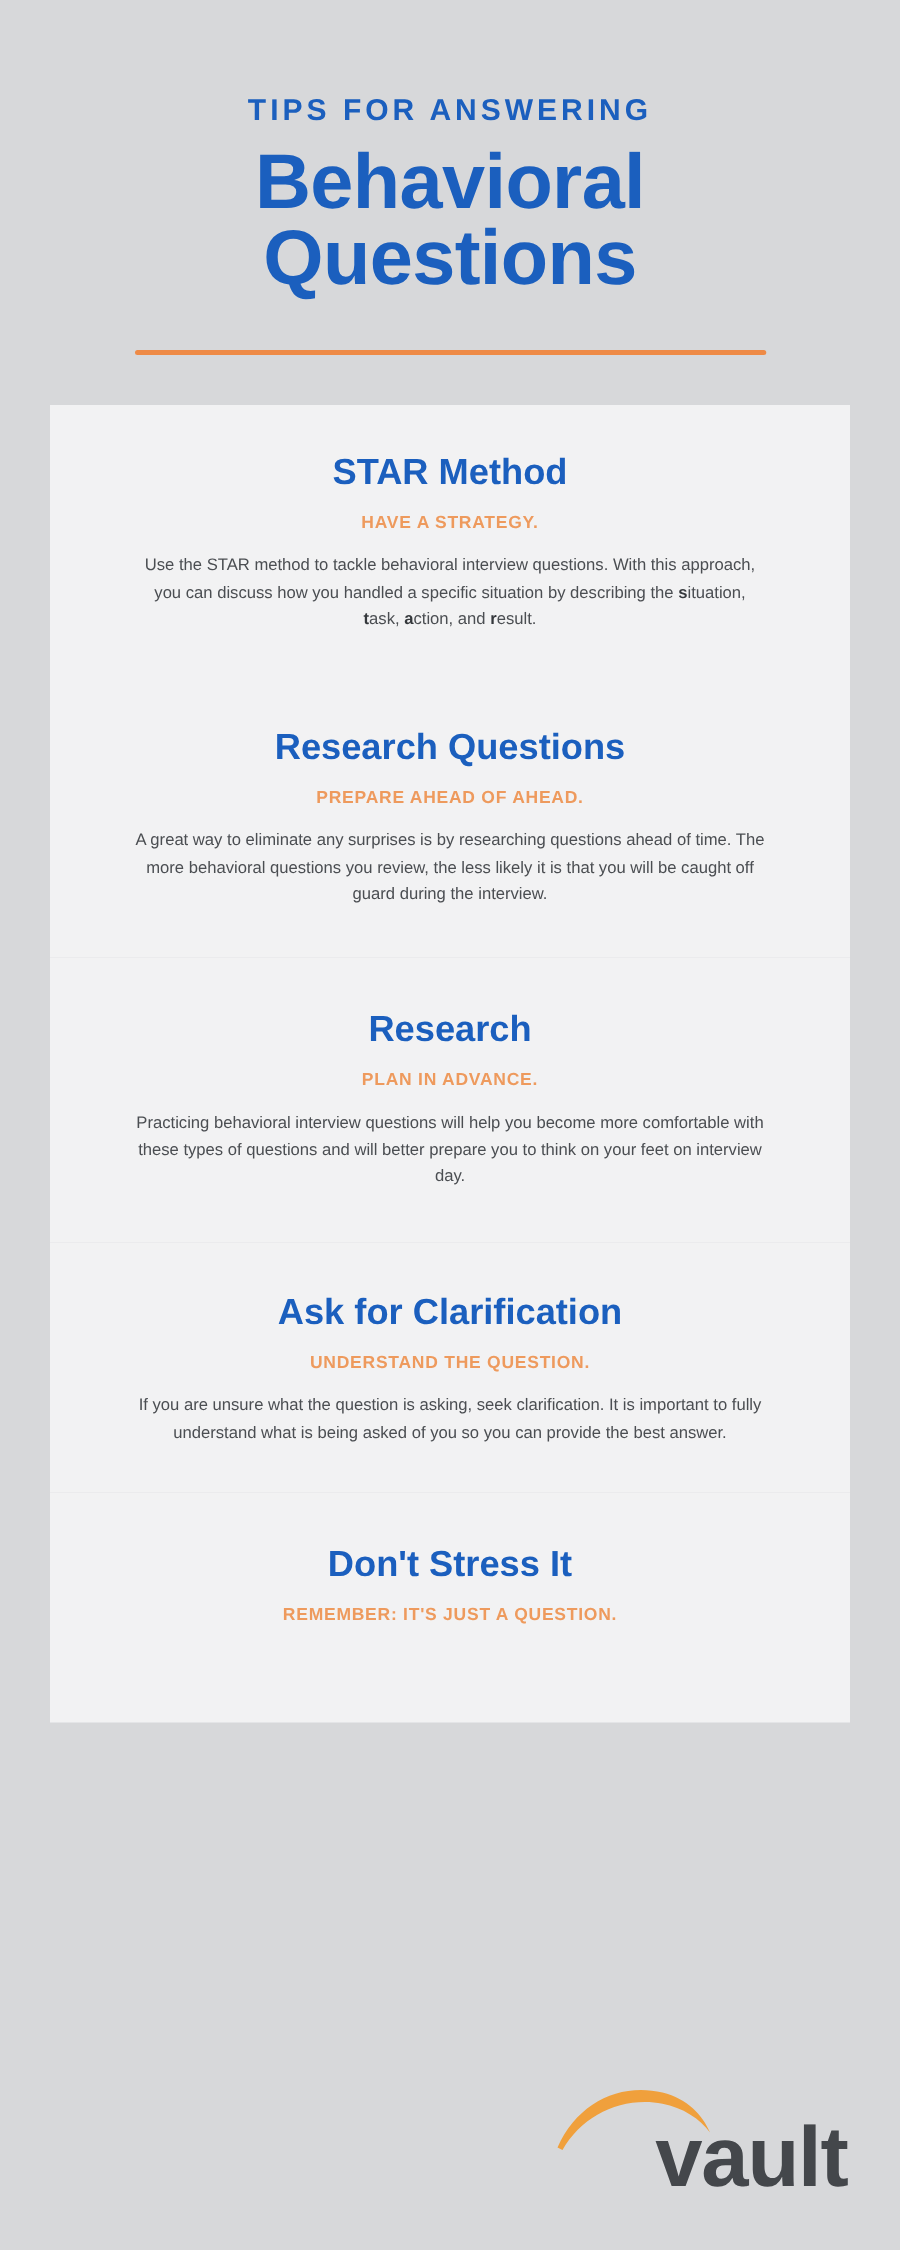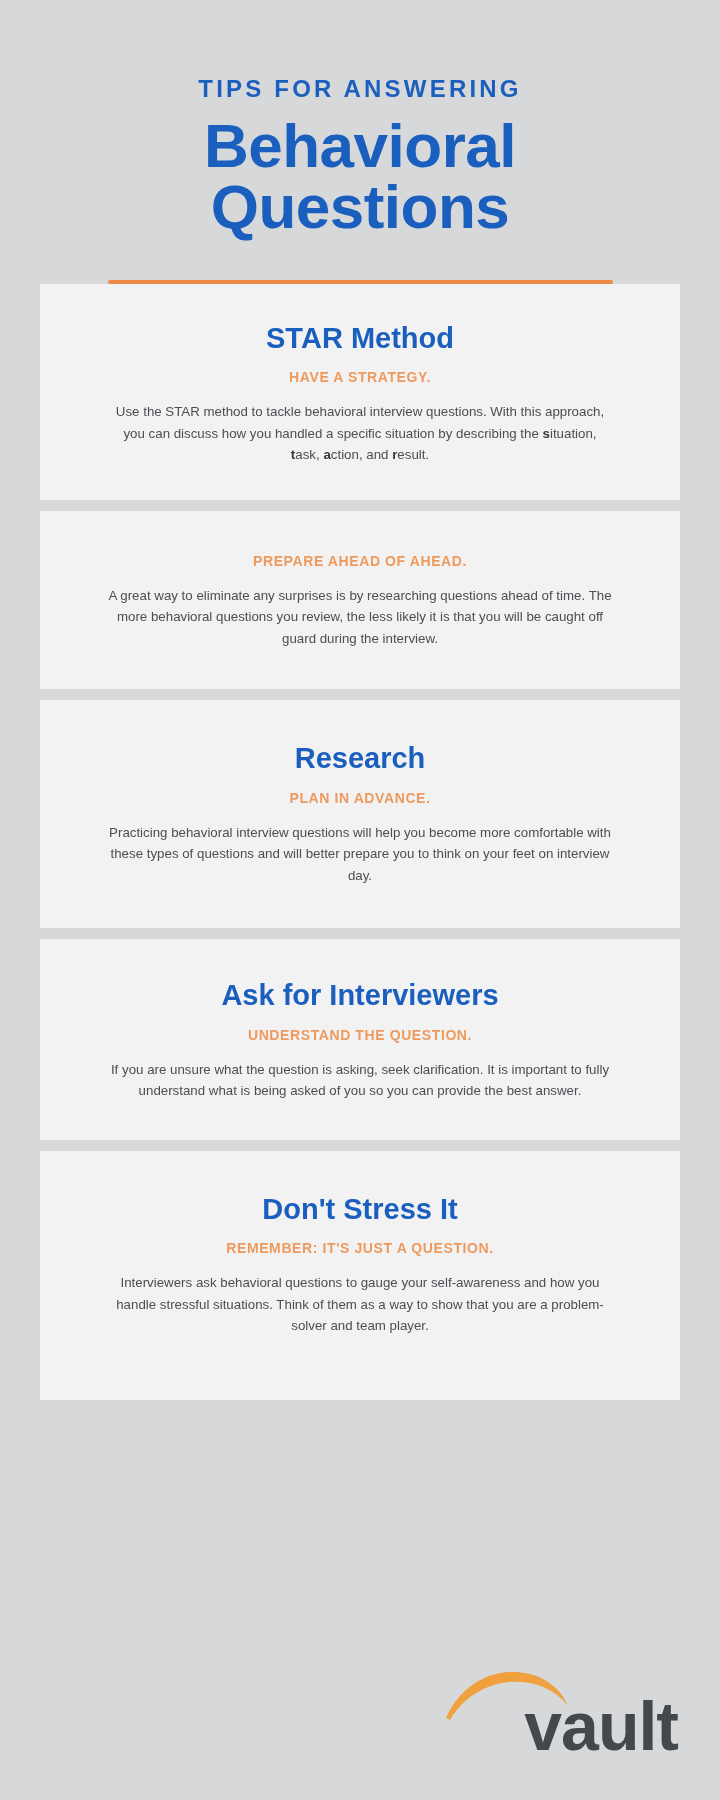--- a/index.html
+++ b/index.html
@@ -52,23 +52,23 @@
   }
   .divider {
     width: 505px;
     height: 4px;
     background: #ee8a46;
     border-radius: 2px;
   }
 
   
   .cards {
+    margin-top: 40px;
     display: flex;
     flex-direction: column;
-    gap: 11px;
     padding: 0 40px;
     box-sizing: border-box;
   }
   .card {
     background: #f2f2f3;
     box-sizing: border-box;
     padding: 34px 68px 34px 68px;
     text-align: center;
   }
   .card-title {
@@ -152,40 +152,40 @@
 
   <div class="cards">
 
     <div class="card card-1">
       <div class="card-title">STAR Method</div>
       <div class="card-sub">HAVE A STRATEGY.</div>
       <p class="card-body"><span>Use the STAR method to tackle behavioral interview questions. With this approach, you can discuss how you handled a specific situation by describing the </span><b>s</b><span>ituation, </span><b>t</b><span>ask, </span><b>a</b><span>ction, and </span><b>r</b><span>esult.</span></p>
     </div>
 
     <div class="card card-2">
+      <div class="card-title">Research Questions</div>
       <div class="card-sub">PREPARE AHEAD OF AHEAD.</div>
       <p class="card-body">A great way to eliminate any surprises is by researching questions ahead of time. The more behavioral questions you review, the less likely it is that you will be caught off guard during the interview.</p>
     </div>
 
     <div class="card card-3">
       <div class="card-title">Research</div>
       <div class="card-sub">PLAN IN ADVANCE.</div>
       <p class="card-body">Practicing behavioral interview questions will help you become more comfortable with these types of questions and will better prepare you to think on your feet on interview day.</p>
     </div>
 
     <div class="card card-4">
-      <div class="card-title">Ask for Interviewers</div>
+      <div class="card-title">Ask for Clarification</div>
       <div class="card-sub">UNDERSTAND THE QUESTION.</div>
       <p class="card-body">If you are unsure what the question is asking, seek clarification. It is important to fully understand what is being asked of you so you can provide the best answer.</p>
     </div>
 
     <div class="card card-5">
       <div class="card-title">Don't Stress It</div>
       <div class="card-sub">REMEMBER: IT'S JUST A QUESTION.</div>
-      <p class="card-body">Interviewers ask behavioral questions to gauge your self-awareness and how you handle stressful situations. Think of them as a way to show that you are a problem-solver and team player.</p>
     </div>
 
   </div>
 
   <div class="footer">
     <div class="logo">
       <svg class="logo-swoosh" viewBox="0 0 126 54">
         <path d="M2 50 C 18 14, 52 -2, 86 6 C 106 11, 118 24, 124 38 C 116 27, 102 18, 86 15 C 54 9, 22 24, 6 52 Z" fill="#f0a03c"></path>
       </svg>
       <span class="logo-word">vault</span>

